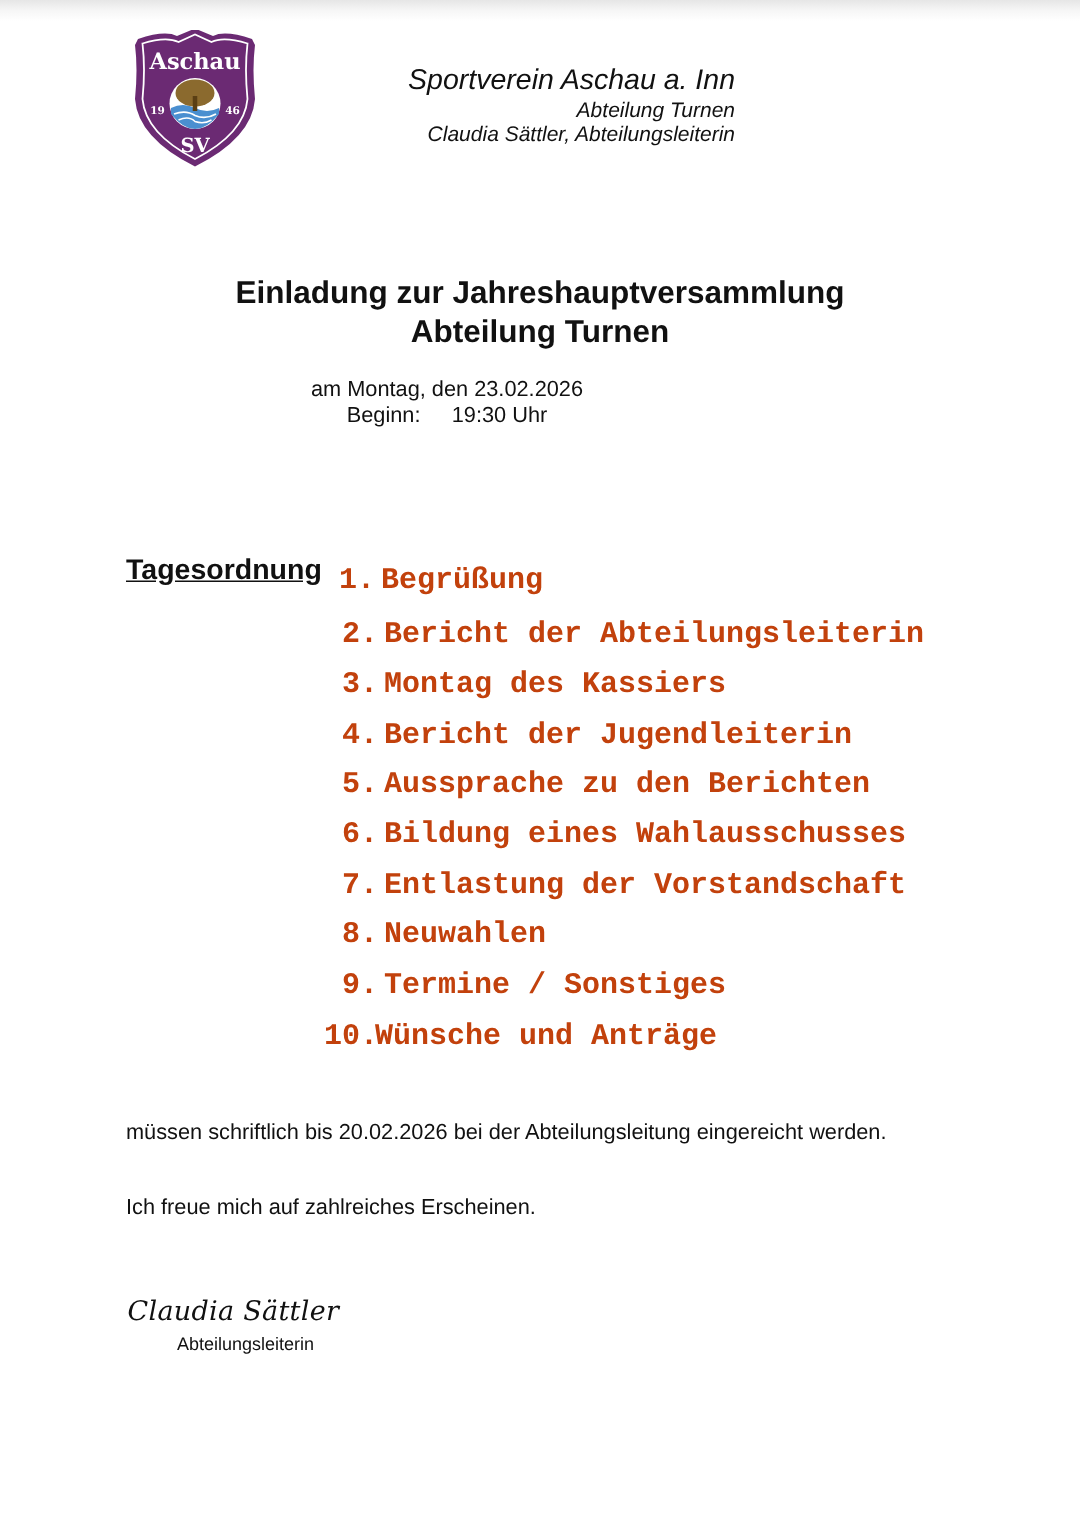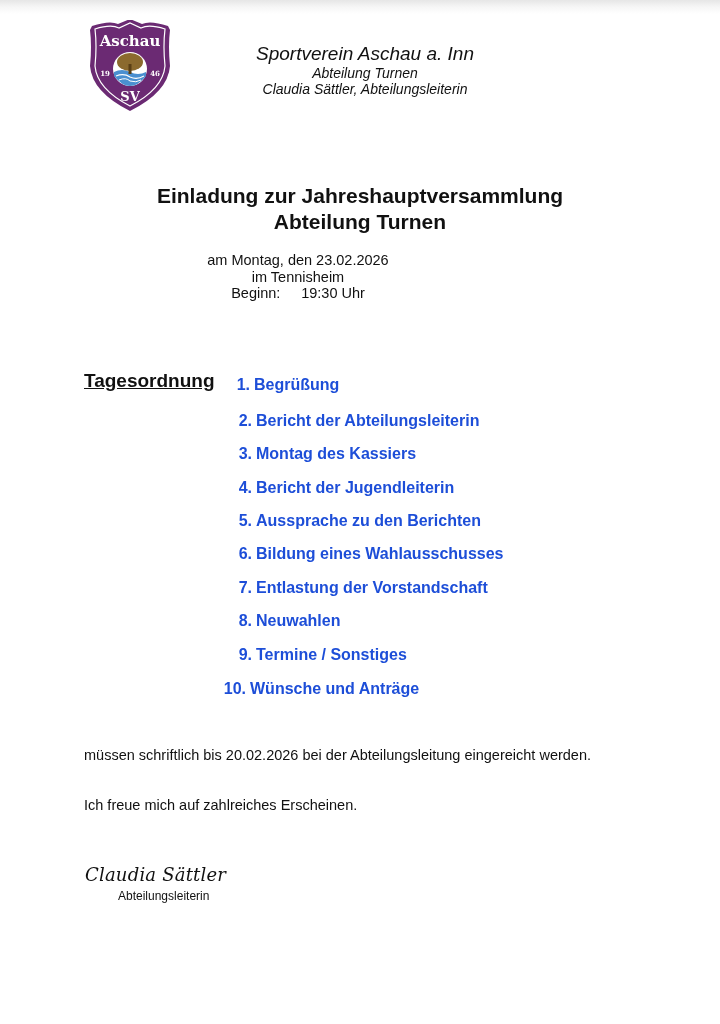--- a/index.html
+++ b/index.html
@@ -23,21 +23,21 @@
     }
     .logo {
       position: absolute;
       left: 88px; top: 20px;
       width: 84px; height: 92px;
     }
     .header-block {
       position: absolute;
       left: 240px; top: 43px;
       width: 250px;
-      text-align: center;
+      text-align: right;
       font-style: italic;
     }
     .header-title {
       font-size: 19px;
       line-height: 22px;
       color: #111;
     }
     .header-sub {
       font-size: 14px;
       line-height: 16px;
@@ -81,24 +81,25 @@
       color: #111;
     }
     .agenda-list {
       position: absolute;
       left: 0; top: 0;
       margin: 0; padding: 0;
       list-style: none;
     }
     .agenda-item {
       position: absolute;
-      font-size: 16px;
+      font-size: 20px;
       font-weight: bold;
       white-space: nowrap;
-      color: #1d4ed8;
+      color: #c2410c;
+      font-family: Liberation Mono, monospace;
     }
     .agenda-item .num {
       display: inline-block;
       text-align: right;
       width: 30px;
       margin-right: 4px;
     }
     .body-text {
       position: absolute;
       left: 84px; top: 747px;
@@ -157,21 +158,20 @@
   <div class="header-sub2">Claudia Sättler, Abteilungsleiterin</div>
 </div>
 
 <div class="main-title">
   <div>Einladung zur Jahreshauptversammlung</div>
   <div>Abteilung Turnen</div>
 </div>
 
 <div class="meeting-info">
   <div>am Montag, den 23.02.2026</div>
-  <div>im Tennisheim</div>
   <div>
     <span class="begin-label">Beginn:</span><span>19:30 Uhr</span>
   </div>
 </div>
 
 <div class="agenda-heading">Tagesordnung</div>
 
 <ul class="agenda-list">
   <li class="agenda-item" style="left:220px; top:376px;">
     <span class="num">1.</span><span>Begrüßung</span>

